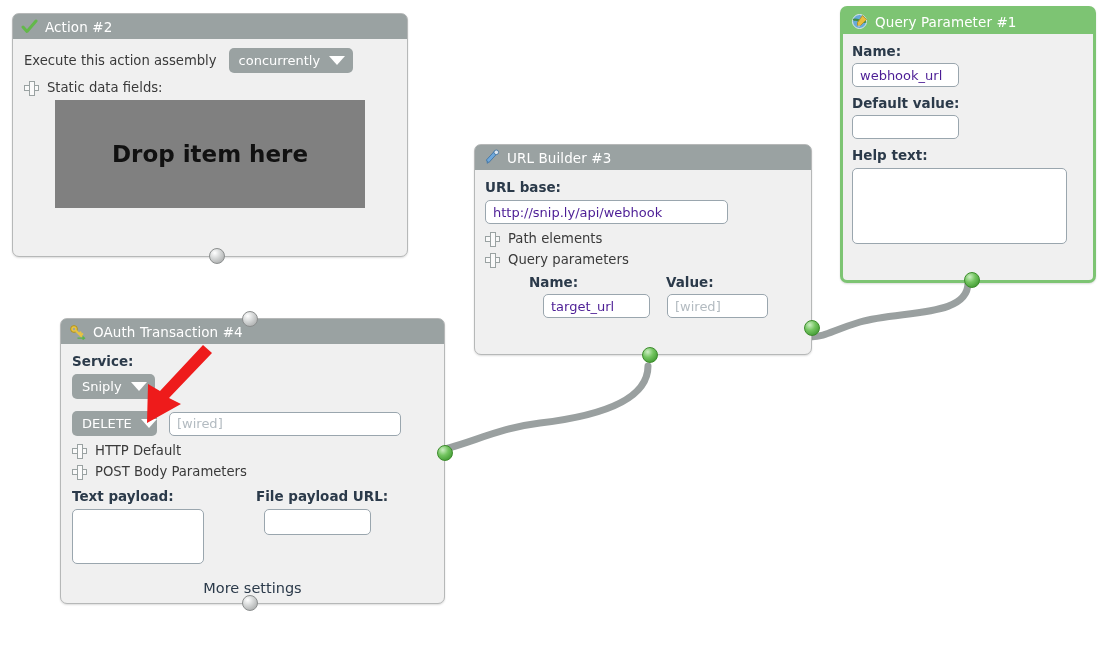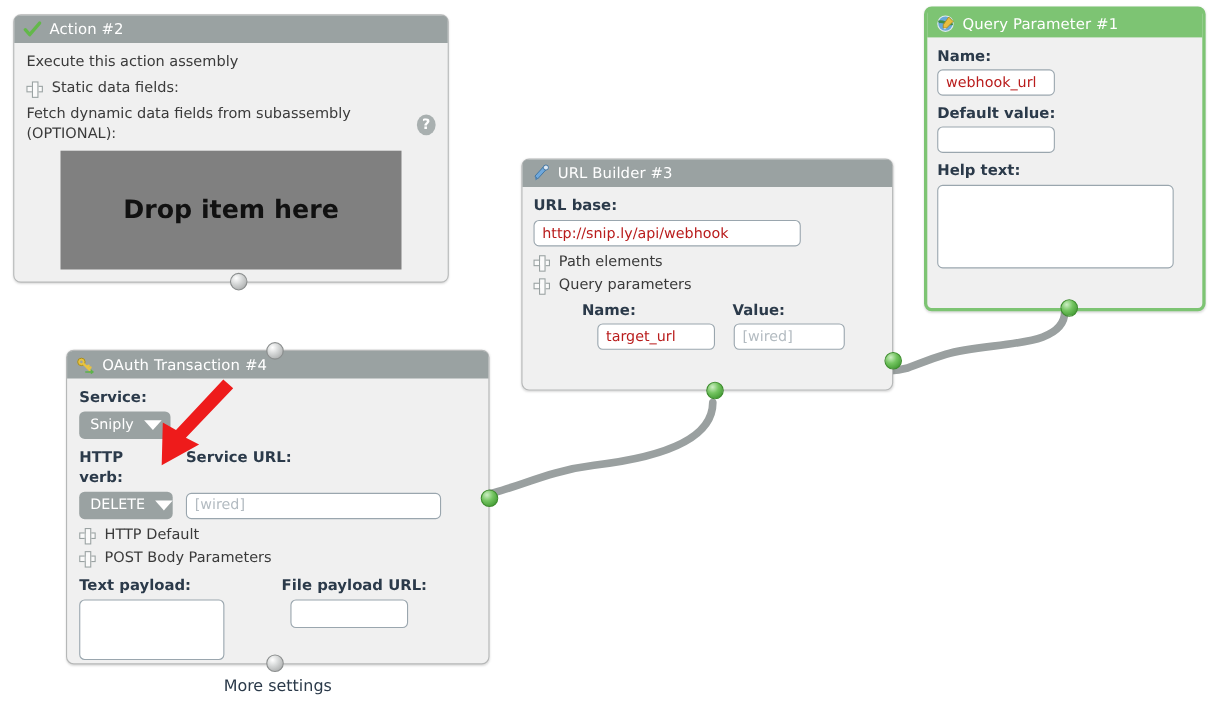--- a/index.html
+++ b/index.html
@@ -77,21 +77,21 @@
     font-weight: normal;
   }
 
   
   .tfield {
     background: #ffffff;
     border: 1px solid #9aa6ae;
     border-radius: 5px;
     height: 24px;
     font-size: 13px;
-    color: #b91c1c;
+    color: #4c1d95;
     padding: 0 7px;
     display: flex;
     align-items: center;
     font-family: "DejaVu Sans", "Liberation Sans", sans-serif;
   }
   .tfield.ph { color: #b3bbc1; }
   .tarea {
     background: #ffffff;
     border: 1px solid #9aa6ae;
     border-radius: 5px;
@@ -215,35 +215,35 @@
         <svg viewBox="0 0 17 17" width="17" height="17">
           <path d="M2 9 L6 13.5 L15 3" fill="none" stroke="#63b84a" stroke-width="3" stroke-linecap="round" stroke-linejoin="round"></path>
         </svg>
       </span>
       <span>Action #2</span>
     </div>
     <div class="panel-body" style="padding:9px 11px;">
 
       <div style="display:flex; align-items:center; gap:12px; margin-bottom:6px;">
         <span class="plain">Execute this action assembly</span>
+        <span class="ddown">
+          <span>concurrently</span>
+          <span class="tri"></span>
+        </span>
       </div>
 
       <div class="plusrow">
         <span class="plusicon">
             <i class="h"></i>
             <i class="v"></i>
             <em></em>
           </span>
         <span class="plain">Static data fields:</span>
       </div>
 
-      <div style="display:flex; align-items:center; gap:9px; margin:5px 0 6px 0;">
-        <span class="plain">Fetch dynamic data fields from subassembly (OPTIONAL):</span>
-        <span class="helpicon">?</span>
-      </div>
 
       <div class="dropzone" style="margin:0 31px 0 31px;">
         <span>Drop item here</span>
       </div>
     </div>
     <div class="nub gray" style="left:196px; bottom:-8px;"></div>
   </div>
 
   <div class="panel green" style="left:840px; top:6px; width:256px; height:277px;">
     <div class="panel-head">
@@ -338,24 +338,20 @@
       <span>OAuth Transaction #4</span>
     </div>
     <div class="panel-body" style="padding:8px 11px;">
 
       <div class="lbl">Service:</div>
       <span class="ddown" style="margin:4px 0 8px 0;">
         <span>Sniply</span>
         <span class="tri"></span>
       </span>
 
-      <div style="display:flex; gap:14px;">
-        <div class="lbl" style="width:83px;">HTTP verb:</div>
-        <div class="lbl">Service URL:</div>
-      </div>
 
       <div style="display:flex; align-items:center; gap:12px; margin:4px 0 6px 0;">
         <span class="ddown" style="width:85px; justify-content:space-between;">
           <span>DELETE</span>
           <span class="tri"></span>
         </span>
         <div class="tfield ph" style="width:232px;">
           <span>[wired]</span>
         </div>
       </div>

